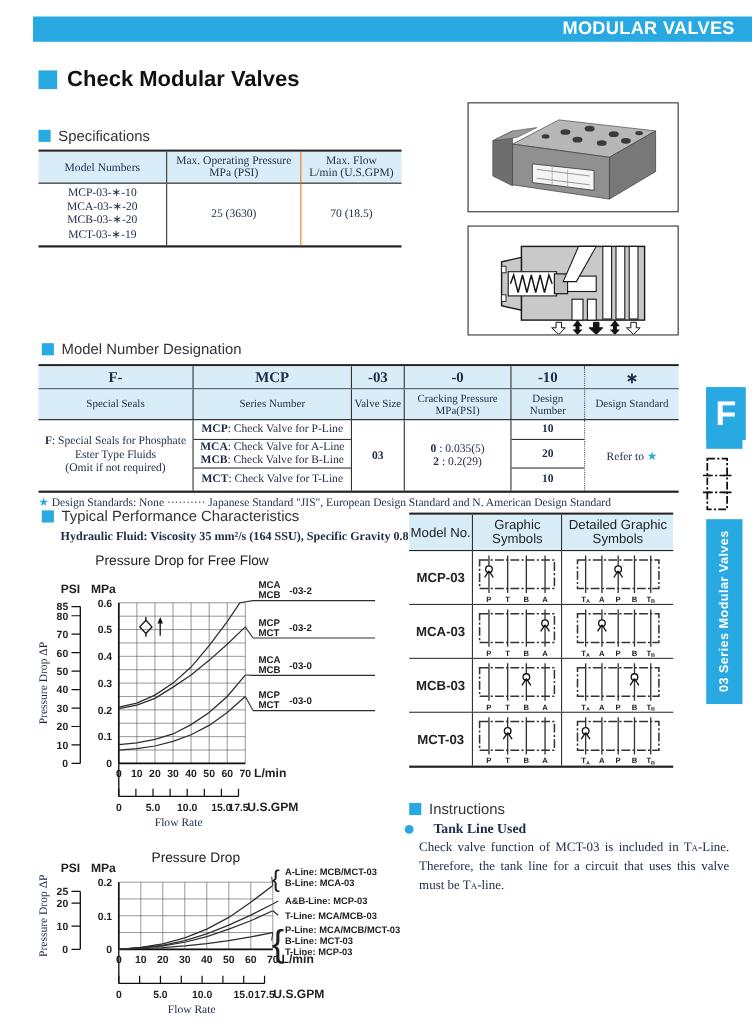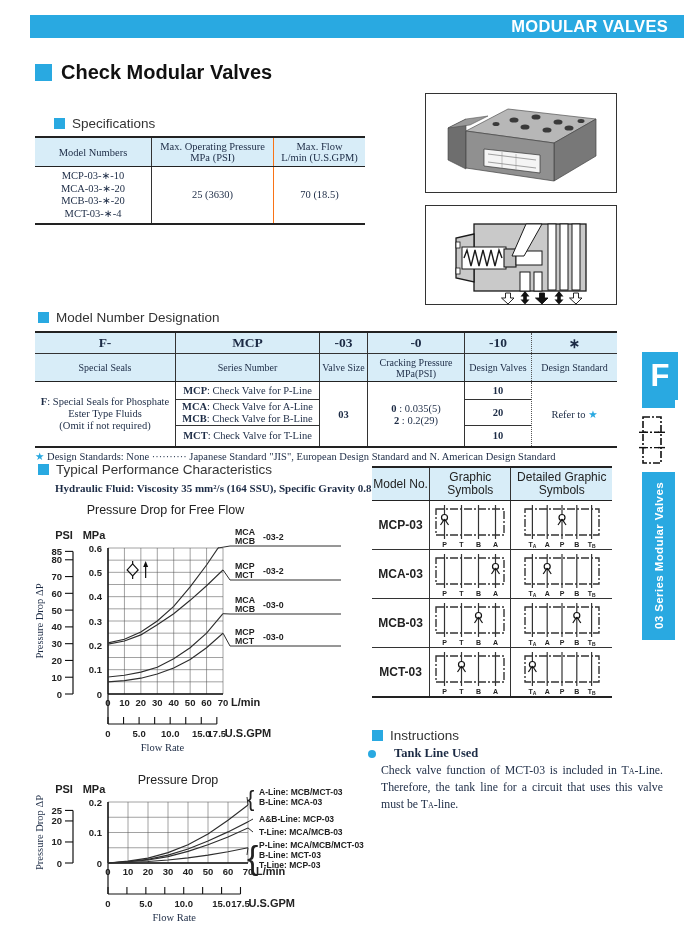--- a/index.html
+++ b/index.html
@@ -86,21 +86,21 @@
 
 <div id="page">
 
   <div class="banner">MODULAR VALVES</div>
 
   <div class="page-title">
     <span class="sq"></span>
     <span class="tt">Check Modular Valves</span>
   </div>
 
-  <div class="sec-head" style="left:54px;top:116px;">
+  <div class="sec-head" style="left:35px;top:116px;">
     <span class="sq"></span>
     <span class="tt">Specifications</span>
   </div>
 
   <div class="spec">
     <div class="hrow">
       <div class="c c1">Model Numbers</div>
       <div class="c c2">
         <span>Max. Operating Pressure</span>
         <span>MPa (PSI)</span>
@@ -108,21 +108,21 @@
       <div class="c c3">
         <span>Max. Flow</span>
         <span>L/min (U.S.GPM)</span>
       </div>
     </div>
     <div class="brow">
       <div class="c c1">
         <span>MCP-03-∗-10</span>
         <span>MCA-03-∗-20</span>
         <span>MCB-03-∗-20</span>
-        <span>MCT-03-∗-4</span>
+        <span>MCT-03-∗-19</span>
       </div>
       <div class="c c2">25 (3630)</div>
       <div class="c c3">70 (18.5)</div>
     </div>
   </div>
 
   <div class="imgbox" style="left:425px;top:93px;width:192px;height:100px;">
     <svg width="190" height="98" viewBox="0 0 190 98">
       <polygon points="22,34 40,25 40,75 22,66" fill="#6e6e6e" stroke="#444" stroke-width="0.6"></polygon>
       <polygon points="22,34 40,25 62,22 44,31" fill="#9a9a9a" stroke="#444" stroke-width="0.5"></polygon>
@@ -194,21 +194,21 @@
       <div class="c w6 bldot">∗</div>
     </div>
     <div class="row labels">
       <div class="c w1">Special Seals</div>
       <div class="c w2 bl">Series Number</div>
       <div class="c w3 bl">Valve Size</div>
       <div class="c w4 bl">
         <span>Cracking Pressure</span>
         <span>MPa(PSI)</span>
       </div>
-      <div class="c w5 bl">Design Valves</div>
+      <div class="c w5 bl">Design Number</div>
       <div class="c w6 bldot">Design Standard</div>
     </div>
     <div class="row body">
       <div class="c w1" style="line-height:12px;">
         <span><b>F</b><span>: Special Seals for Phosphate</span></span>
         <span>Ester Type Fluids</span>
         <span>(Omit if not required)</span>
       </div>
       <div class="w2 bl subrows">
         <div class="sr sr1">

